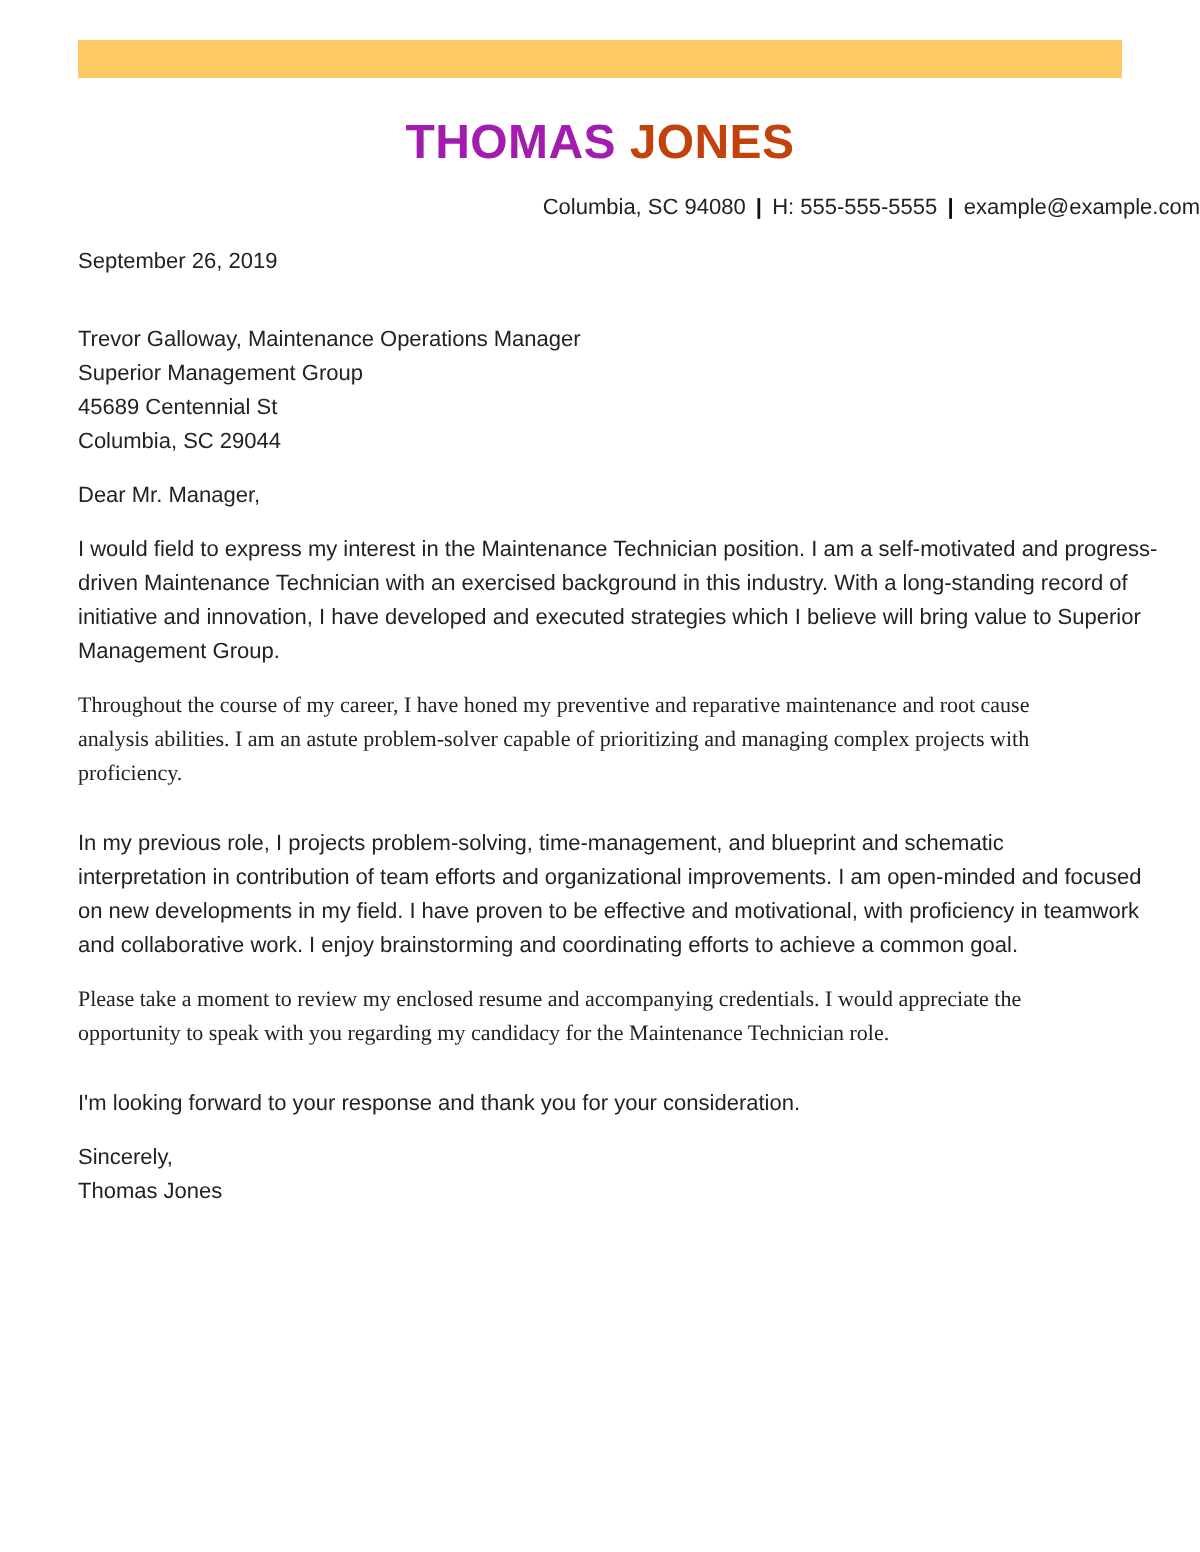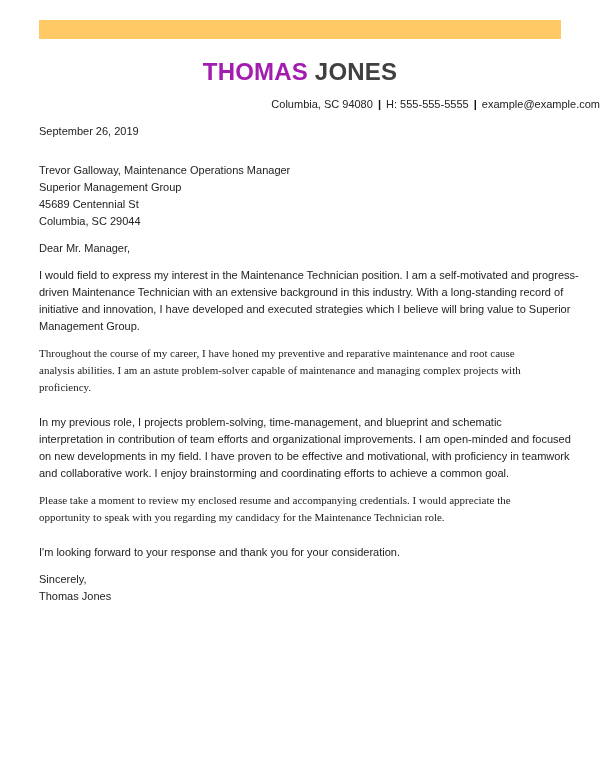--- a/index.html
+++ b/index.html
@@ -28,21 +28,21 @@
       left: 0;
       top: 58px;
       width: 600px;
       text-align: center;
       font-size: 24px;
       font-weight: bold;
       letter-spacing: 0.2px;
       line-height: 28px;
     }
     .name .first { color: #a21caf; text-align: center; }
-    .name .last { color: #404040; }
+    .name .last { color: #c2410c; }
     .contact {
       position: absolute;
       left: 0;
       top: 97px;
       width: 600px;
       text-align: right;
       font-size: 11px;
       line-height: 14px;
       color: #222;
     }
@@ -98,28 +98,28 @@
     <span class="line">45689 Centennial St</span>
     <span class="line">Columbia, SC 29044</span>
   </div>
 
   <div class="block salutation">
     <span class="line">Dear Mr. Manager,</span>
   </div>
 
   <div class="block para">
     <span class="line">I would field to express my interest in the Maintenance Technician position. I am a self-motivated and progress-</span>
-    <span class="line">driven Maintenance Technician with an extensive background in this industry. With a long-standing record of</span>
+    <span class="line">driven Maintenance Technician with an exercised background in this industry. With a long-standing record of</span>
     <span class="line">initiative and innovation, I have developed and executed strategies which I believe will bring value to Superior</span>
     <span class="line">Management Group.</span>
   </div>
 
   <div class="block para gap-lg">
     <span class="line">Throughout the course of my career, I have honed my preventive and reparative maintenance and root cause</span>
-    <span class="line">analysis abilities. I am an astute problem-solver capable of maintenance and managing complex projects with</span>
+    <span class="line">analysis abilities. I am an astute problem-solver capable of prioritizing and managing complex projects with</span>
     <span class="line">proficiency.</span>
   </div>
 
   <div class="block para">
     <span class="line">In my previous role, I projects problem-solving, time-management, and blueprint and schematic</span>
     <span class="line">interpretation in contribution of team efforts and organizational improvements. I am open-minded and focused</span>
     <span class="line">on new developments in my field. I have proven to be effective and motivational, with proficiency in teamwork</span>
     <span class="line">and collaborative work. I enjoy brainstorming and coordinating efforts to achieve a common goal.</span>
   </div>
 

